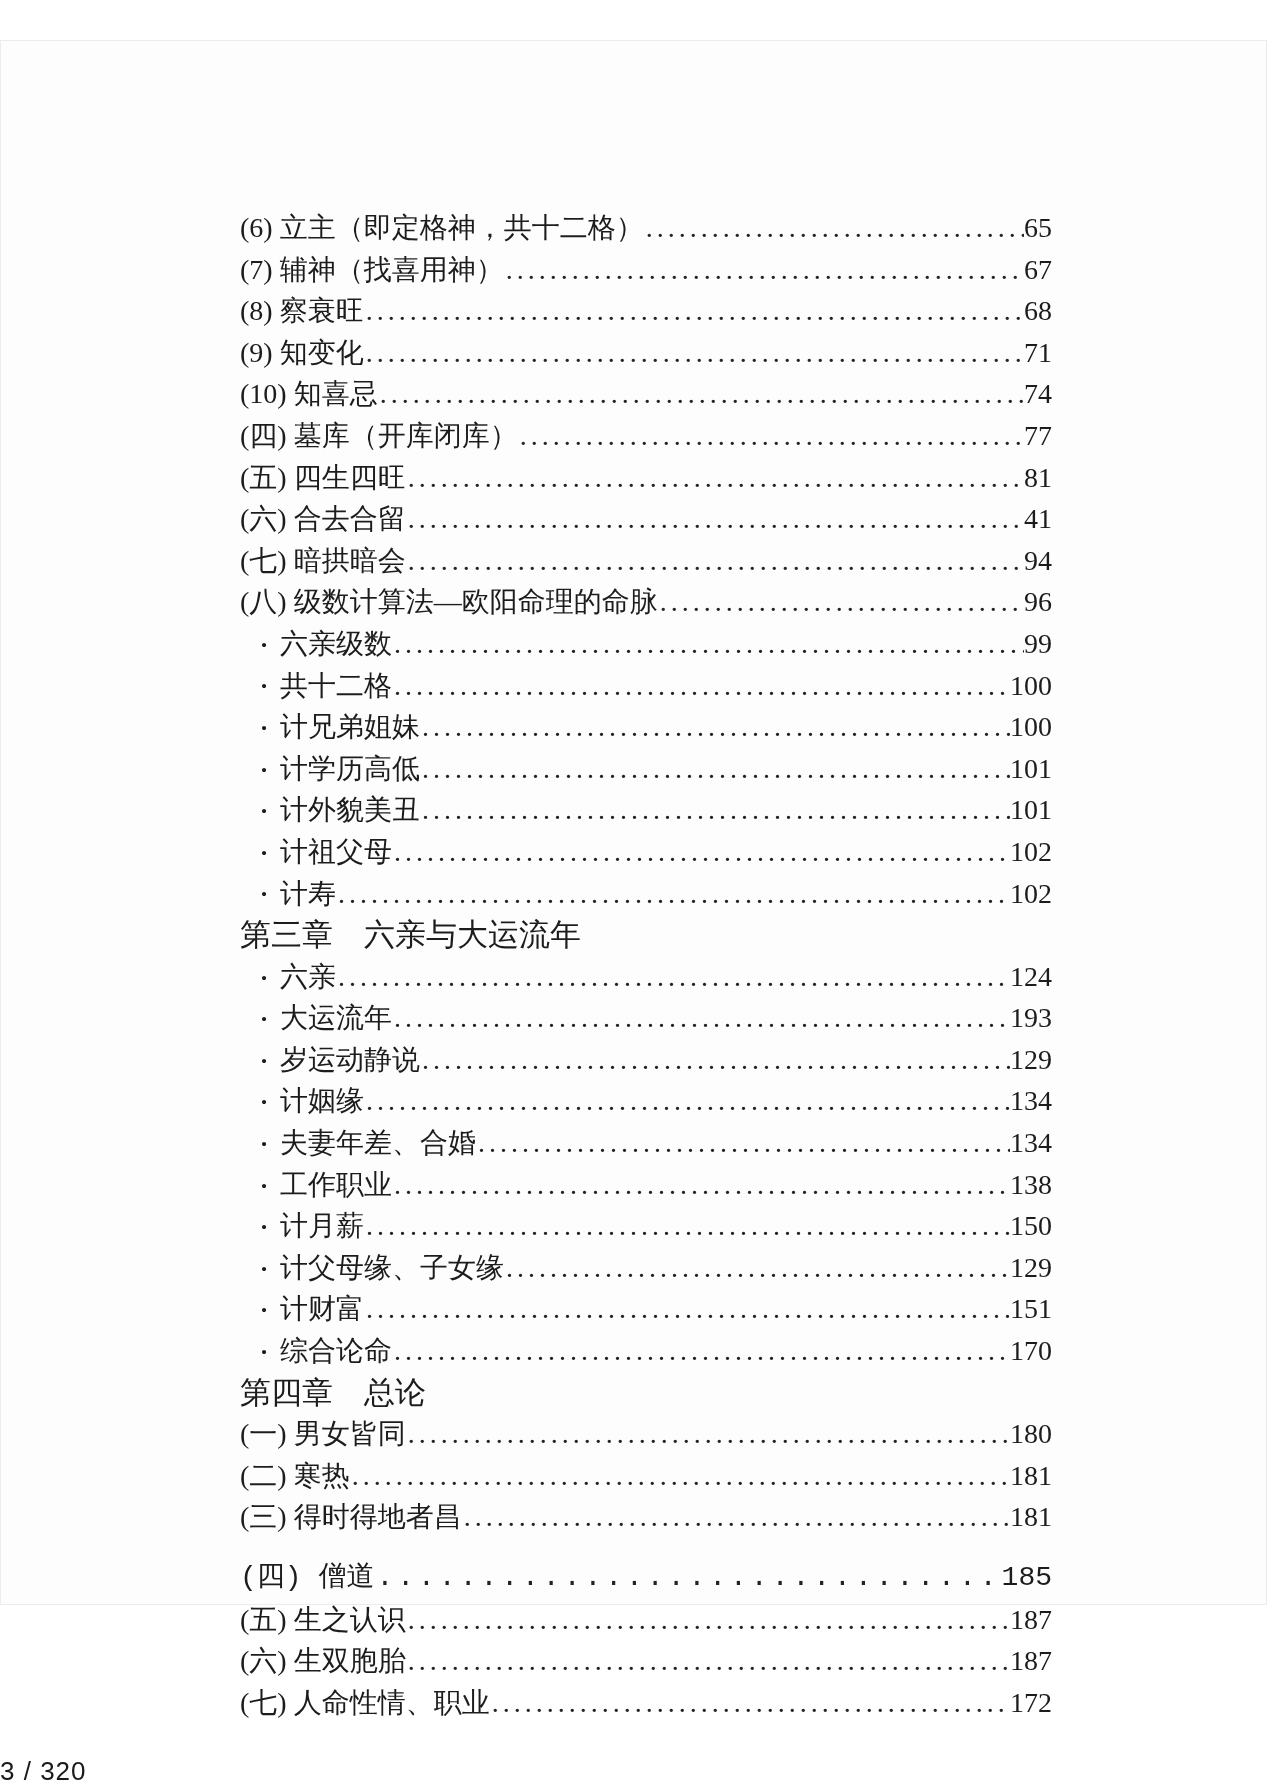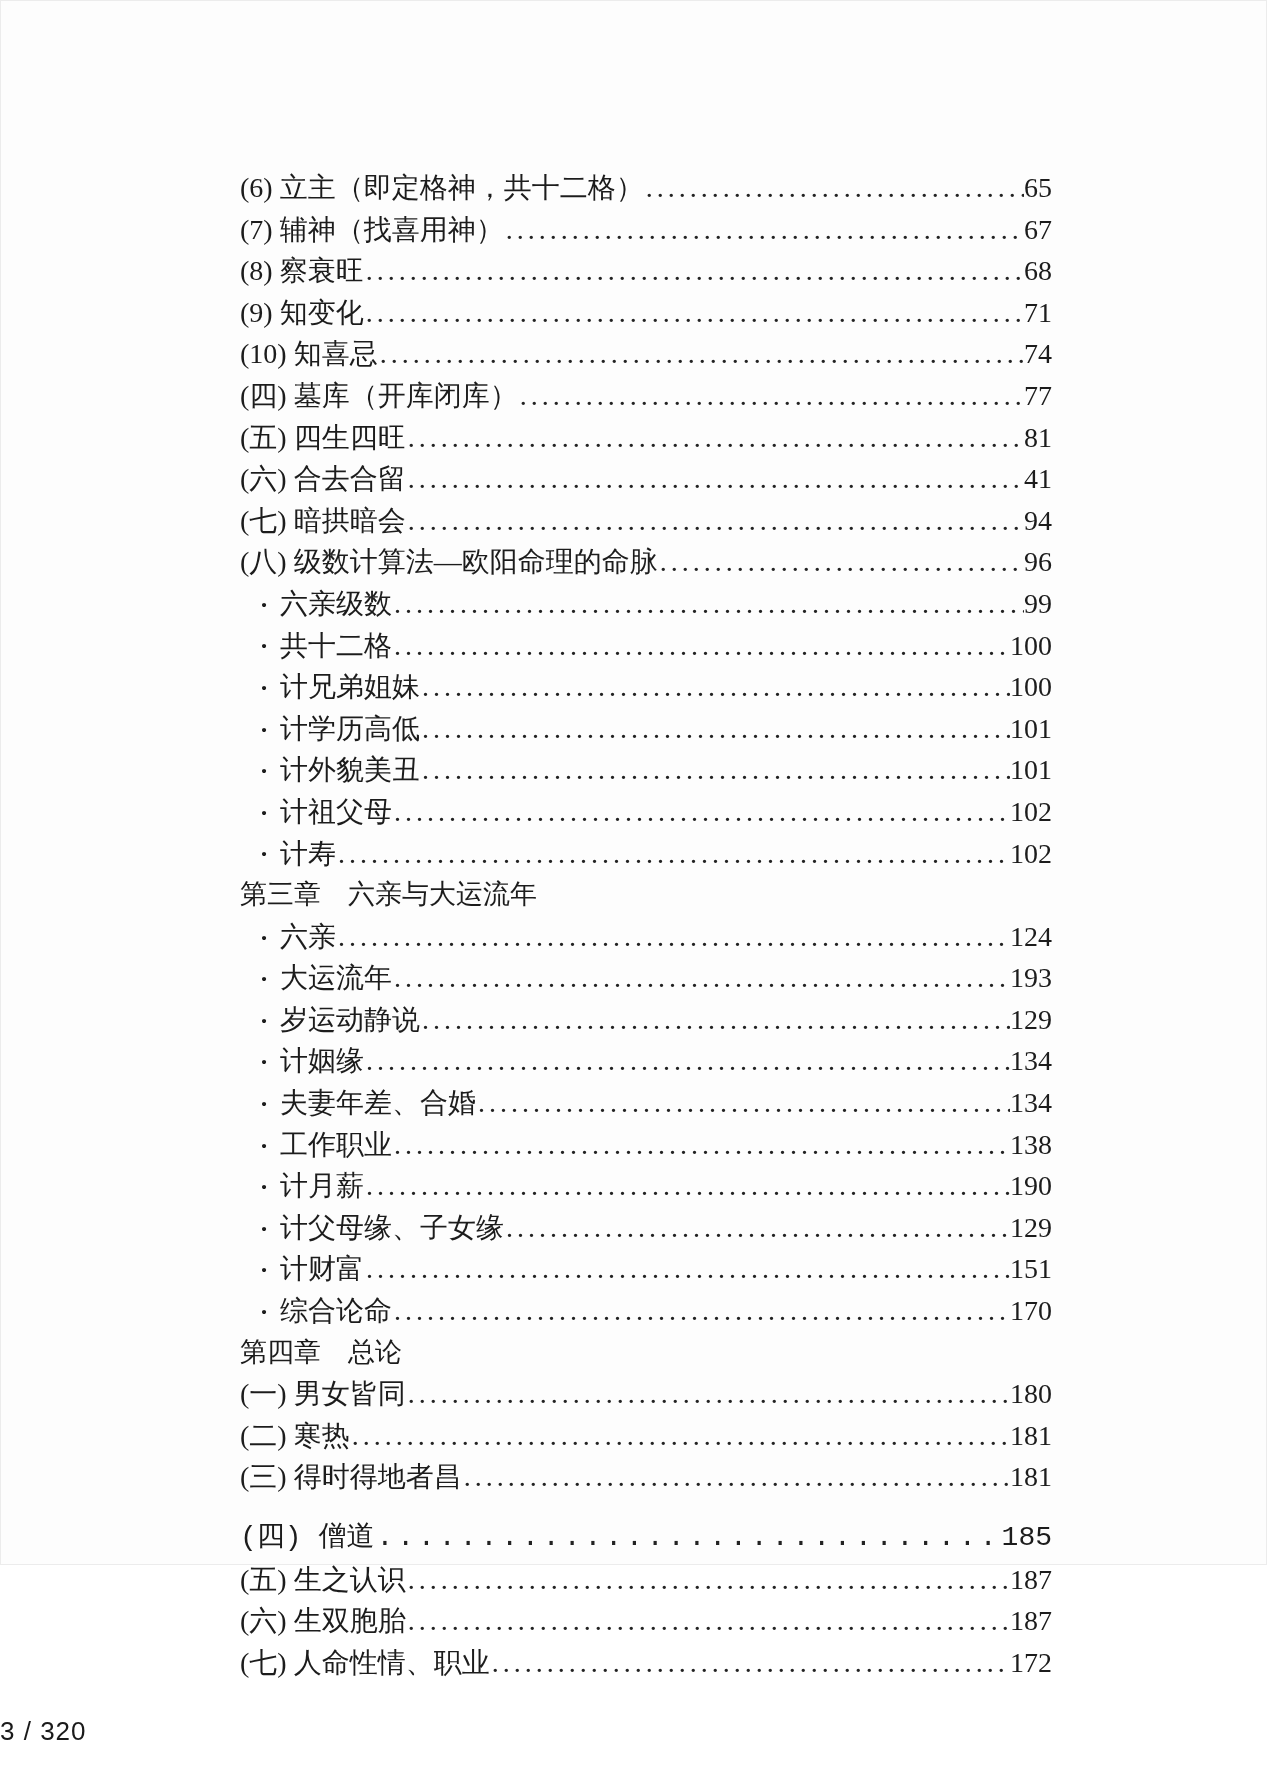--- a/index.html
+++ b/index.html
@@ -8,20 +8,21 @@
     background: #ffffff;
     font-family: "Liberation Serif", "DejaVu Serif", serif;
     color: #1c1c1c;
     overflow: hidden;
   }
   .page {
     position: relative;
     width: 1267px; height: 1565px;
     background: #fdfdfd;
     box-shadow: inset 0 0 0 1px #ececec;
+    margin-top: 40px;
   }
   .toc {
     position: absolute;
     left: 240px;
     right: 215px;
     top: 167px;
   }
   .row {
     display: flex;
     align-items: baseline;
@@ -45,21 +46,21 @@
     white-space: nowrap;
     letter-spacing: 4px;
     padding: 0 1px 0 2px;
     color: #222;
   }
   .row .leader::after {
     content: "..................................................................................................................................................................................................";
   }
   .row .pagenum { flex: 0 0 auto; }
   .row.chapter {
-    font-size: 27px;
+    font-size: 31px;
     height: 41.6px;
     line-height: 41.6px;
     text-align: center;
   }
   .footer {
     position: absolute;
     left: 0; right: 0;
     top: 1716px;
     font-family: "Liberation Sans", "DejaVu Sans", sans-serif;
     font-size: 26px;
@@ -186,21 +187,21 @@
         <span class="pagenum">134</span>
       </div>
       <div class="row bullet">
         <span class="label">工作职业</span>
         <span class="leader"></span>
         <span class="pagenum">138</span>
       </div>
       <div class="row bullet">
         <span class="label">计月薪</span>
         <span class="leader"></span>
-        <span class="pagenum">190</span>
+        <span class="pagenum">150</span>
       </div>
       <div class="row bullet">
         <span class="label">计父母缘、子女缘</span>
         <span class="leader"></span>
         <span class="pagenum">129</span>
       </div>
       <div class="row bullet">
         <span class="label">计财富</span>
         <span class="leader"></span>
         <span class="pagenum">151</span>

